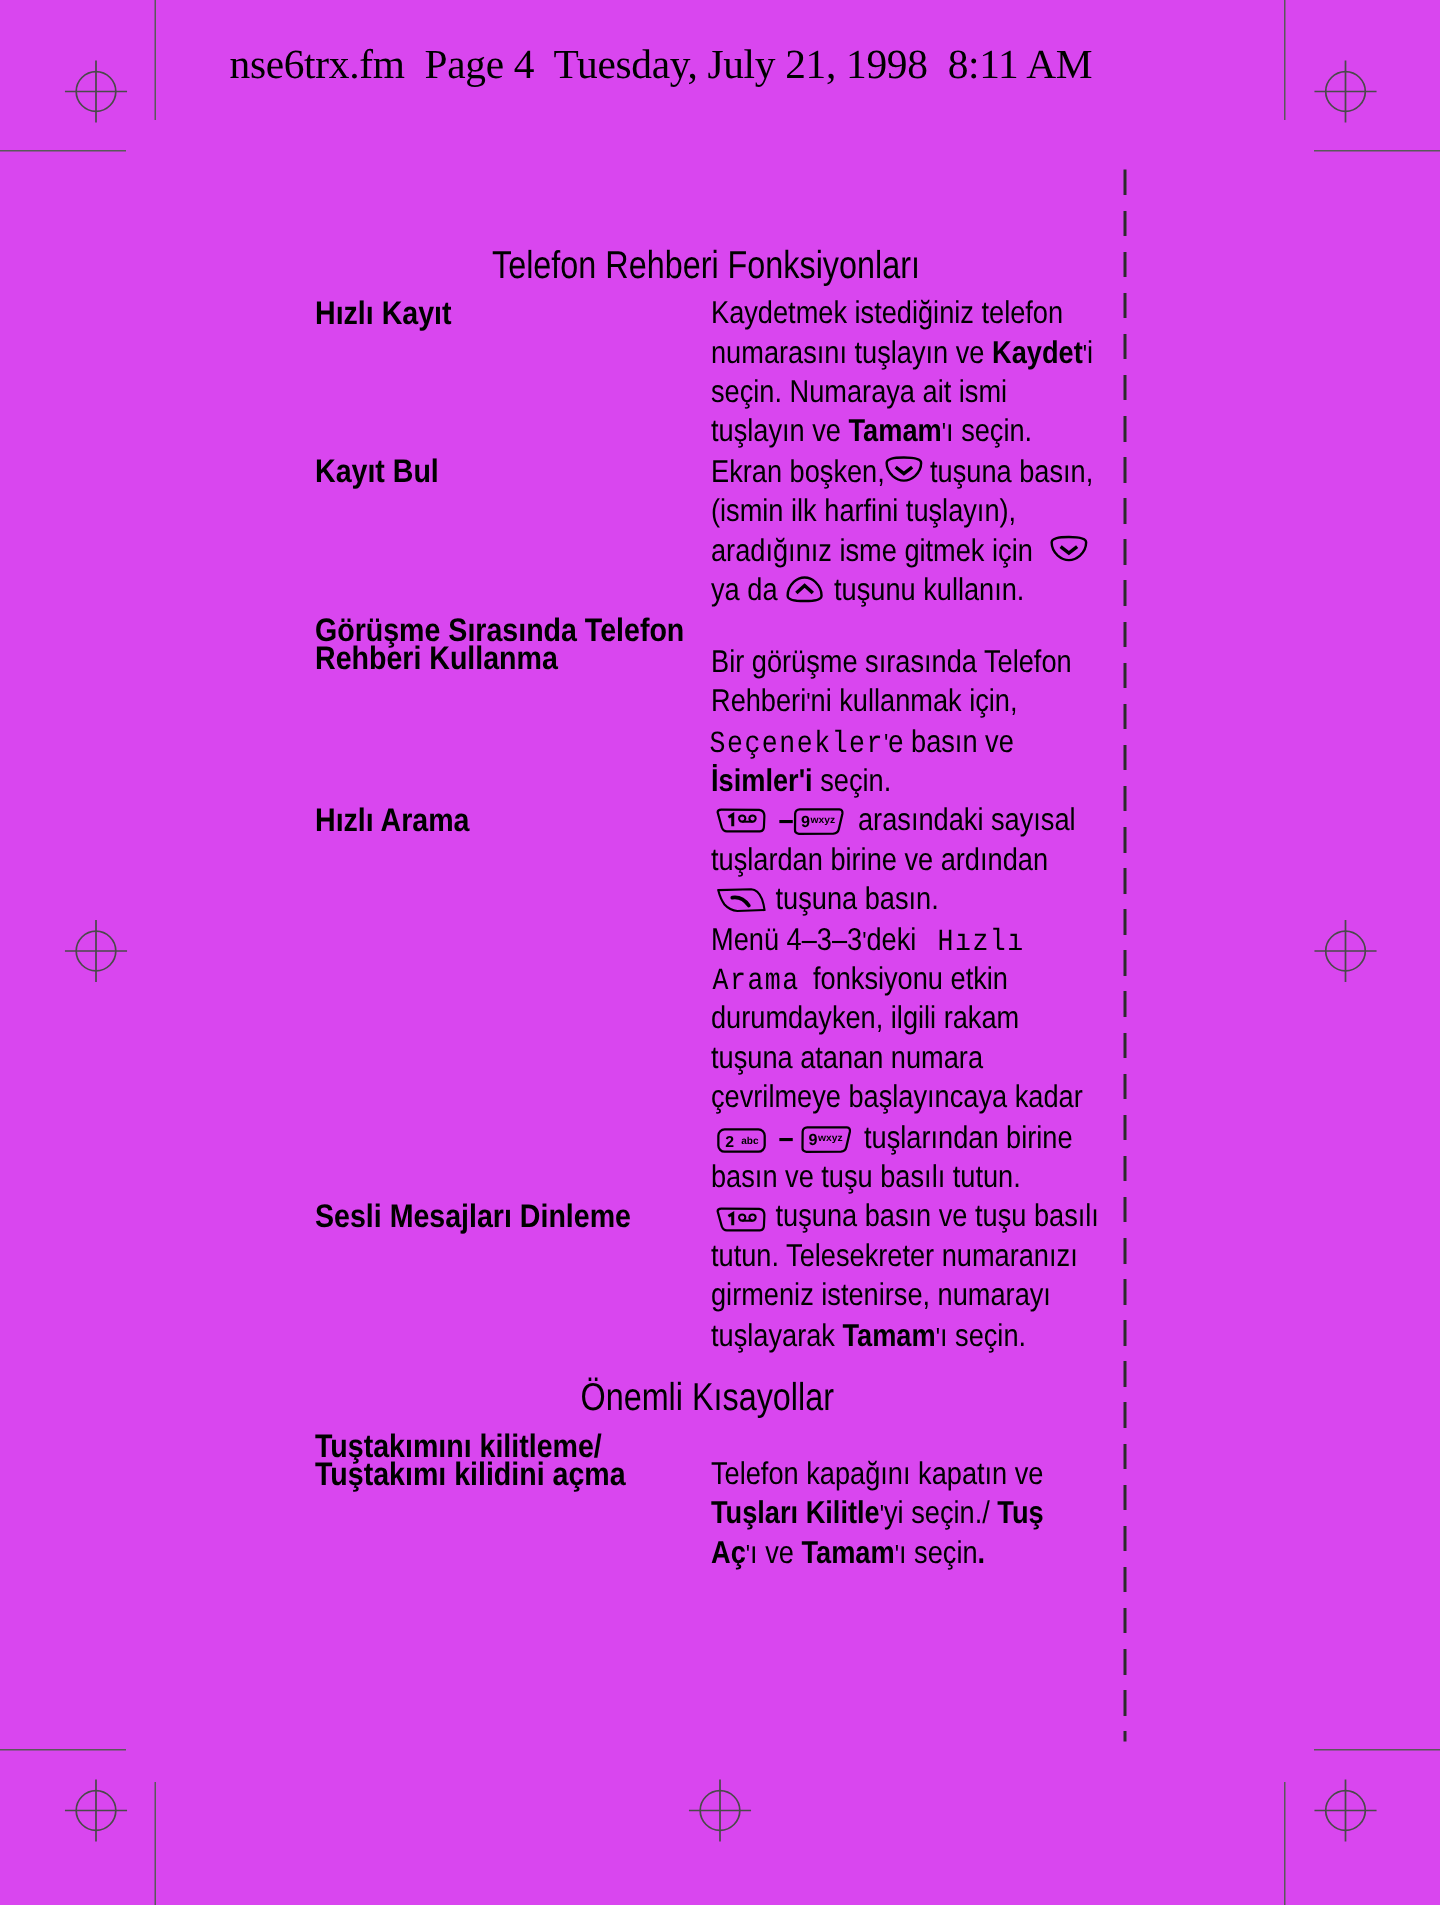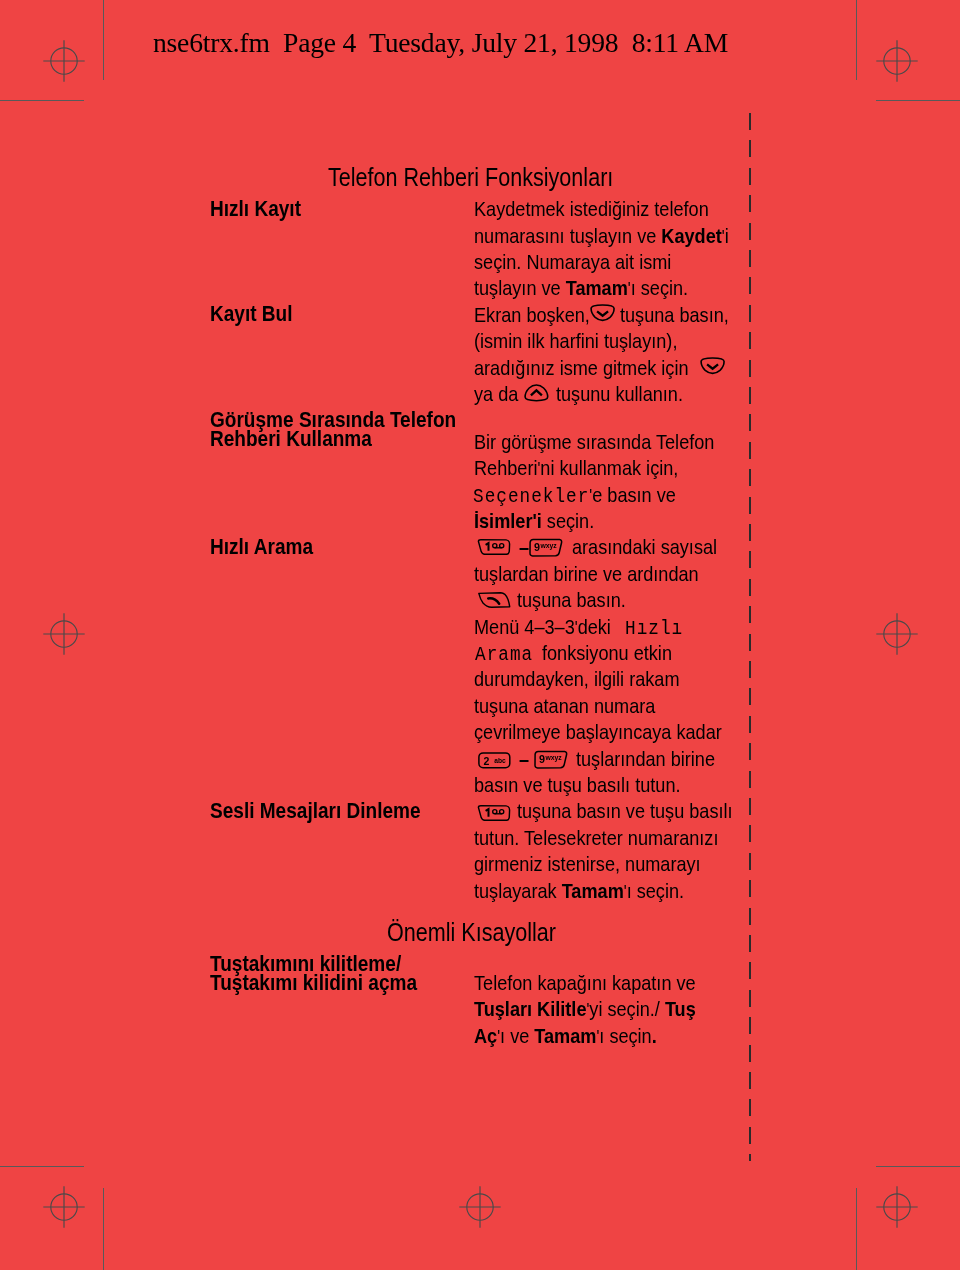--- a/index.html
+++ b/index.html
@@ -1,19 +1,19 @@
 <!DOCTYPE html>
 <html><head>
 <meta charset="utf-8">
 <title>nse6trx.fm Page 4</title>
 <style>
   html,body{margin:0;padding:0;background:#fff;}
   body{width:960px;height:1270px;overflow:hidden;
        font-family:"Liberation Sans",sans-serif;color:#000;}
-  .page{position:relative;width:960px;height:1270px;background:#ef4444;overflow:hidden;}
+  .page{position:relative;width:960px;height:1270px;background:#d946ef;overflow:hidden;}
 
   
   .regmark{position:absolute;width:44px;height:44px;}
   .cropline{position:absolute;background:#595959;}
   .cropline.v{width:1.2px;}
   .cropline.h{height:1.2px;}
   .bleed{position:absolute;width:1.8px;background:#111;}
 
   
   .hdr{position:absolute;font-family:"Liberation Serif",serif;

